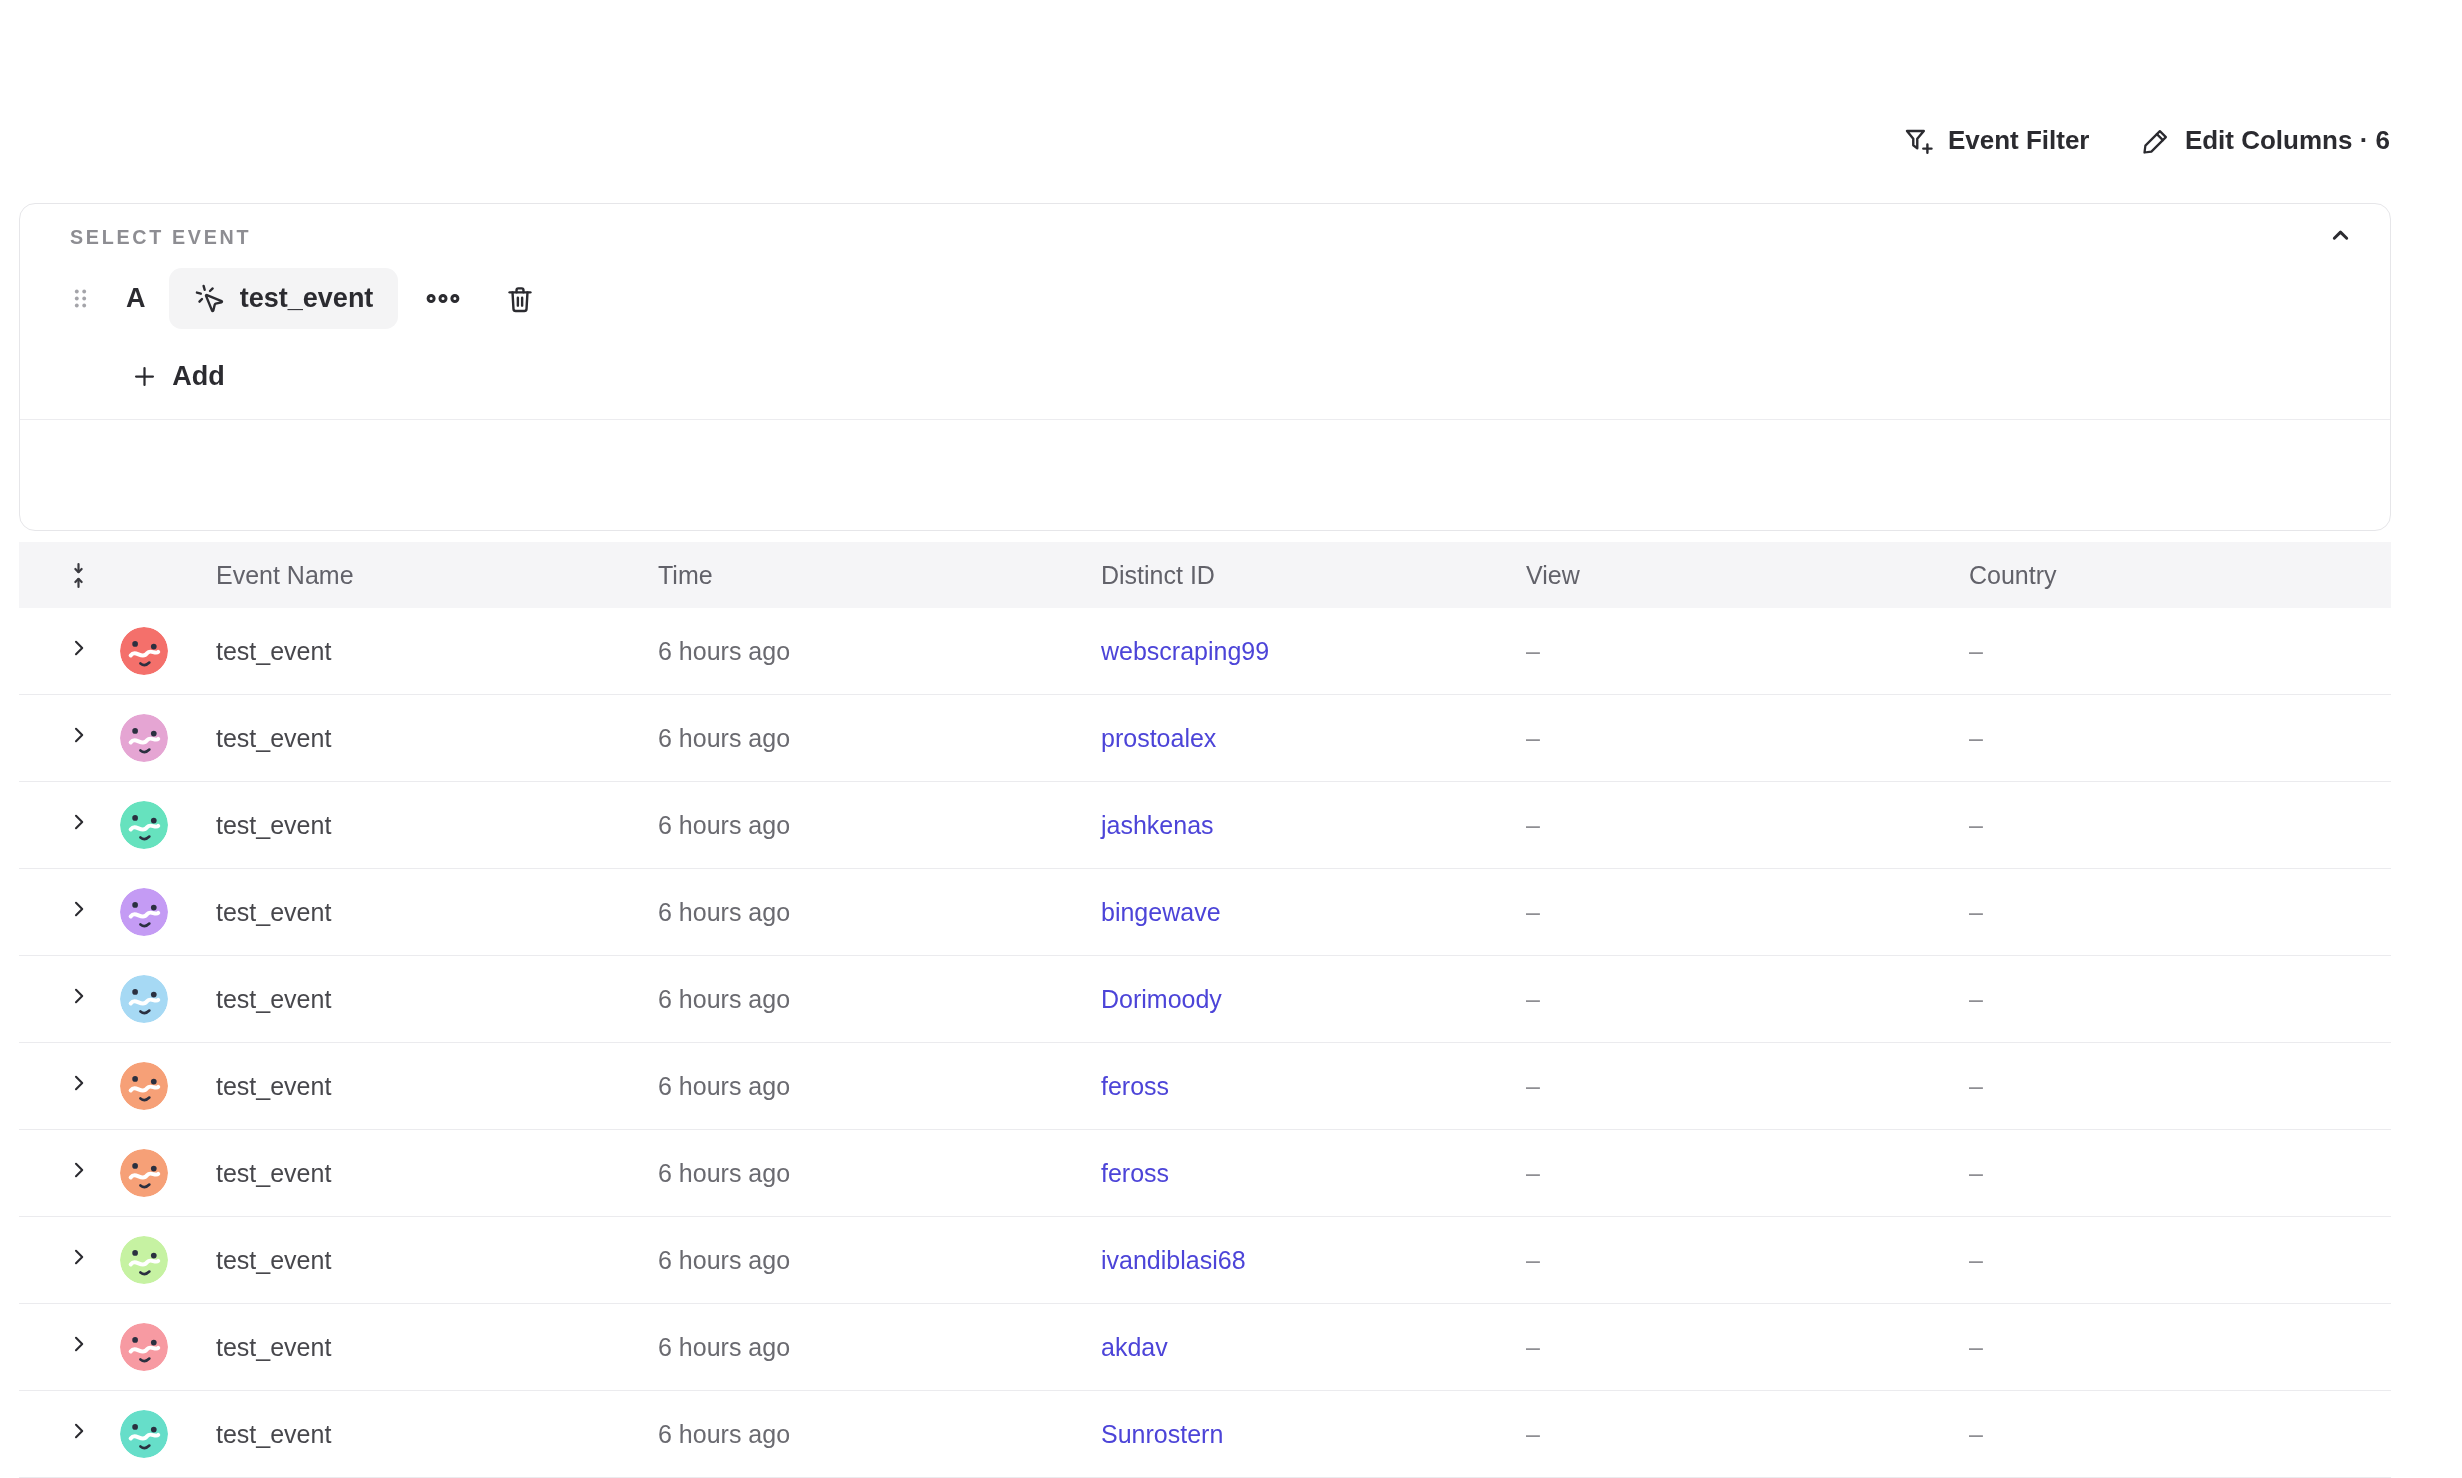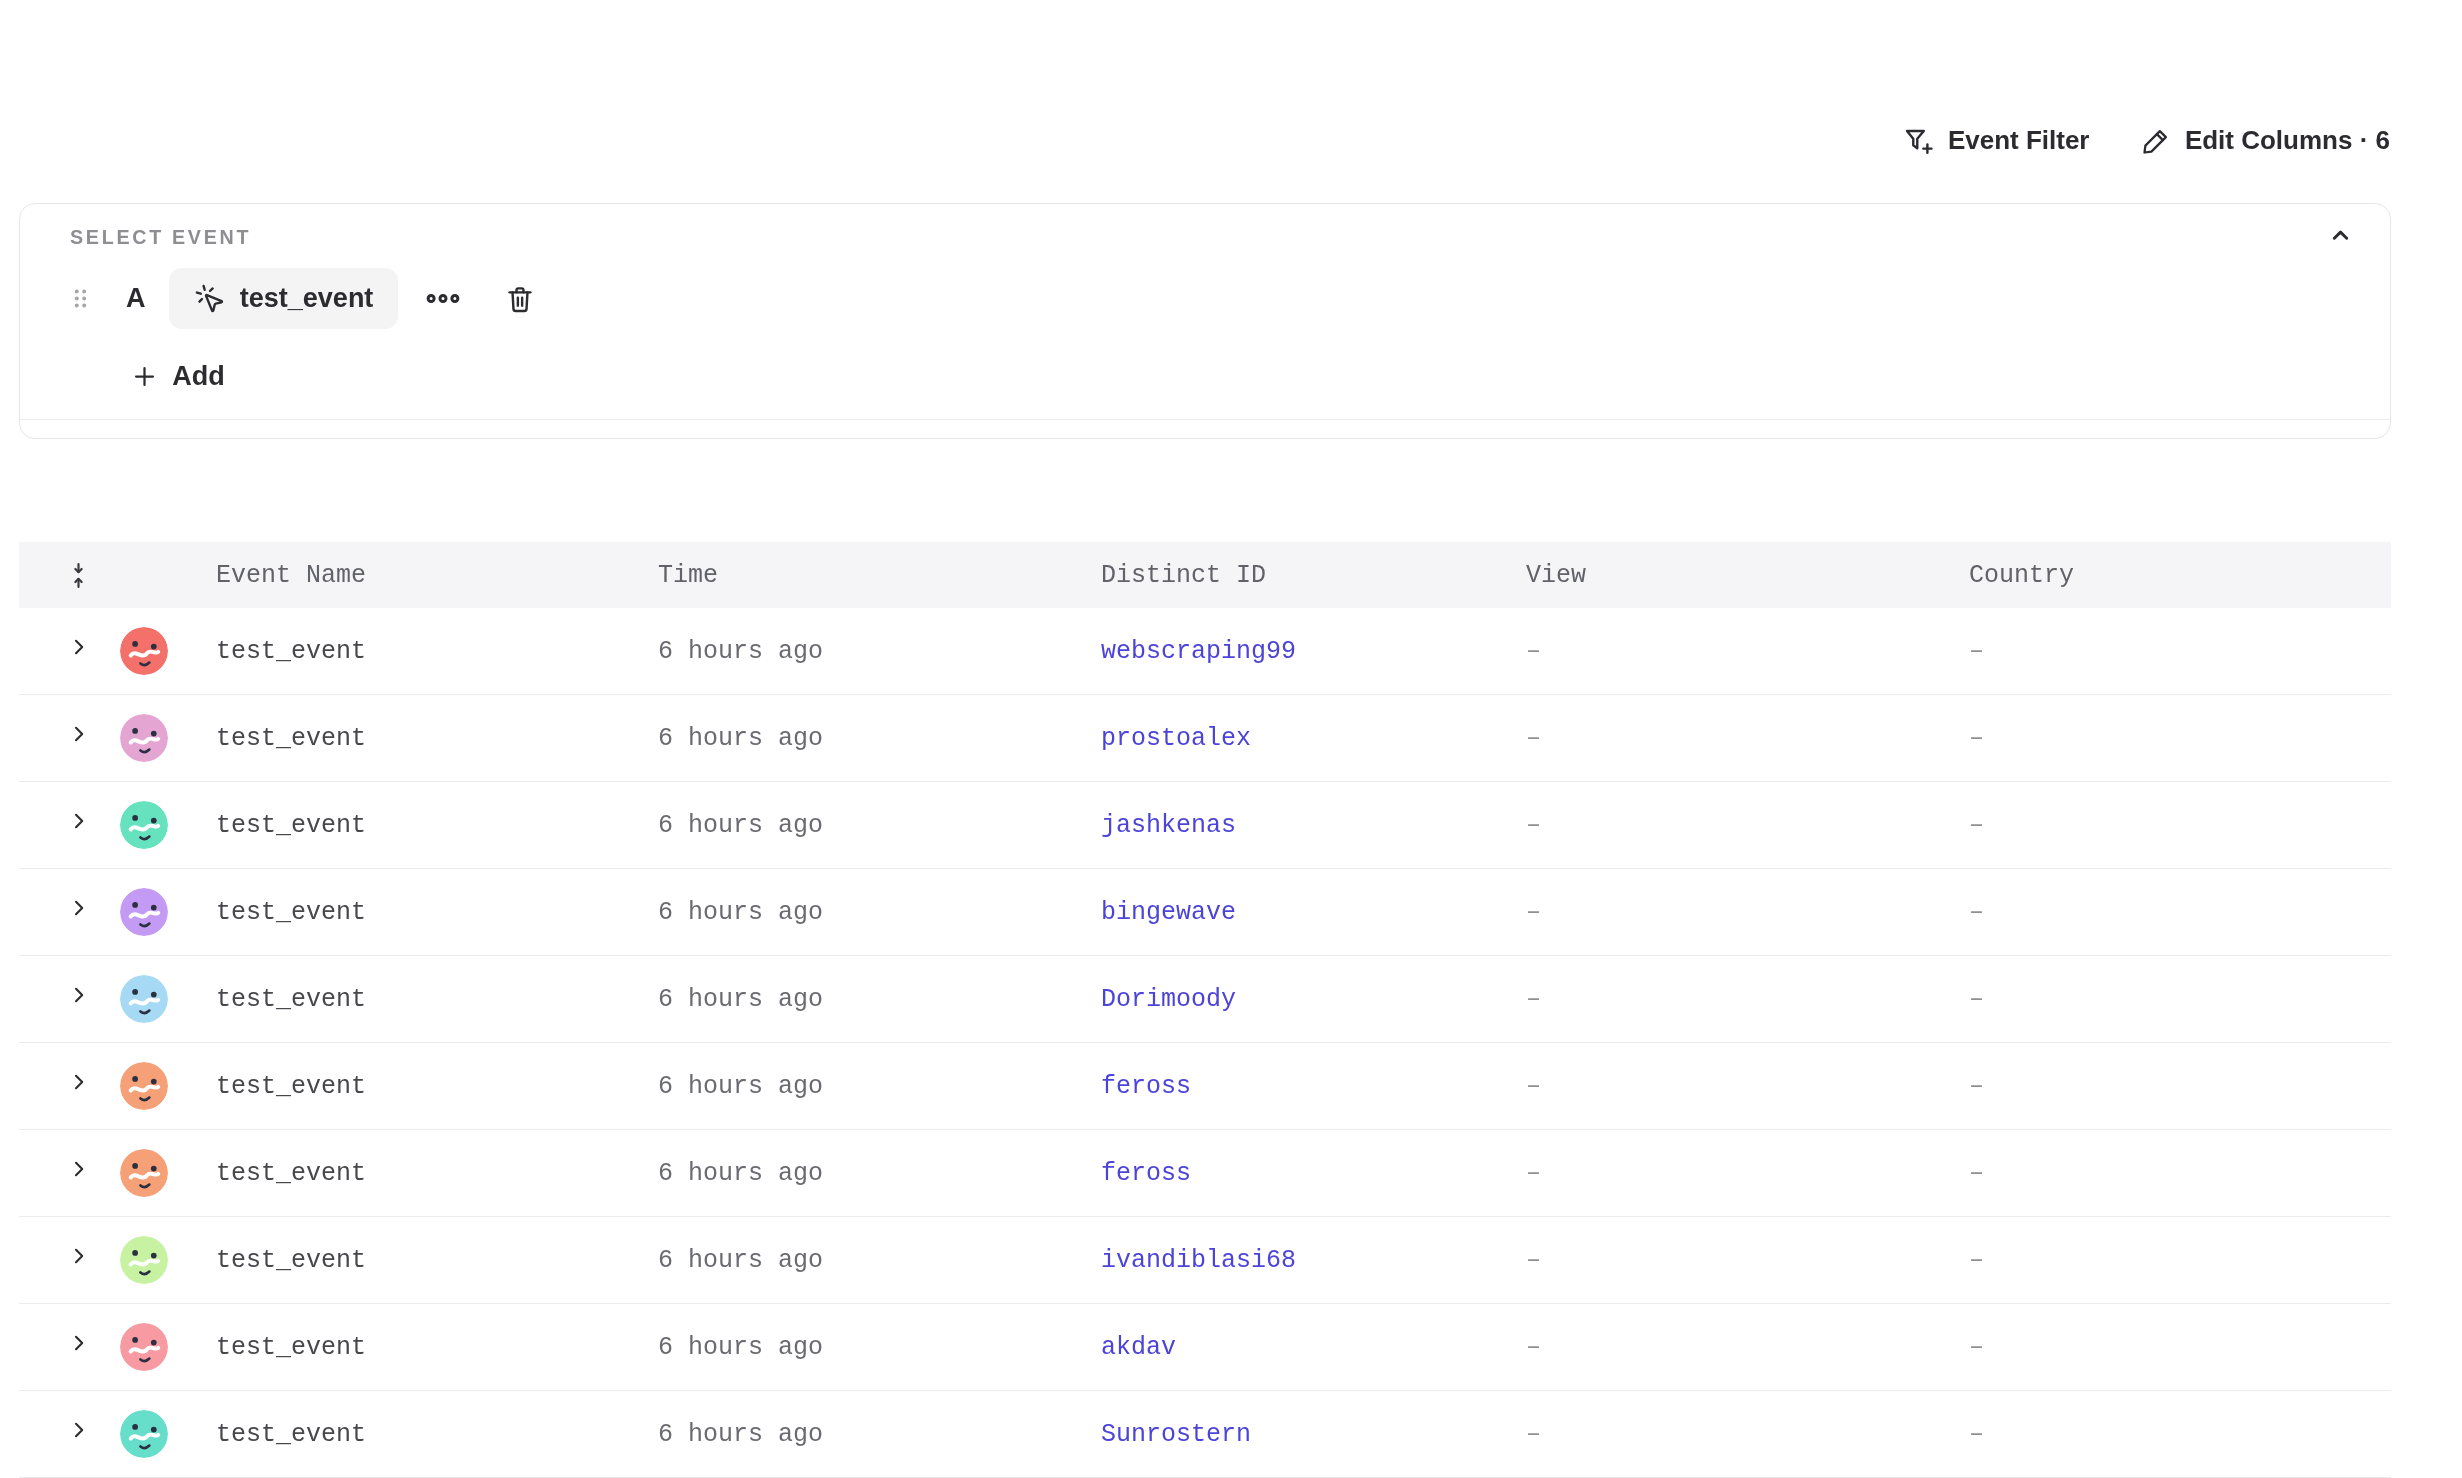--- a/index.html
+++ b/index.html
@@ -20,21 +20,21 @@
   .toolbar { position:absolute; top:111px; right:72px; display:flex; align-items:center; gap:52px; height:59px; }
   .tool-btn { display:flex; align-items:center; gap:13.4px; font-size:26px; font-weight:600;
               color:#2b2b30; background:none; border:none; cursor:pointer; font-family:inherit; }
   .search-box { width:258px; height:57px; background:#f4f4f5; border-radius:12.5px;
                 display:flex; align-items:center; padding:0 18px; gap:14.3px; }
   .search-box input { border:none; background:transparent; outline:none; width:100%;
                       font-size:26px; color:#3a3a40; font-family:inherit; }
   .search-box input::placeholder { color:#9a9a9e; }
 
   
-  .panel { position:absolute; left:19px; top:203px; width:2372px; height:236px;
+  .panel { position:absolute; left:19px; top:203px; width:2372px; height:328px;
            border:1.8px solid #e6e6e9; border-radius:16px; background:#fff; }
   .panel-sec1 { position:relative; height:216px; border-bottom:1.8px solid #ececef; }
   .panel-sec2 { position:relative; height:55px; }
   .sec-label { position:absolute; left:50px; top:21.5px; font-size:19.7px; font-weight:700;
                letter-spacing:2.7px; color:#8d8d92; }
   .sec2-label { top:16px; }
   .collapse-btn { position:absolute; right:32px; top:14.3px; background:none; border:none; cursor:pointer; padding:3.6px; }
   .collapse-btn.sec2 { top:9px; }
 
   .event-row { position:absolute; left:47px; top:63px; height:63px; display:flex; align-items:center; }
@@ -44,21 +44,21 @@
                 display:flex; align-items:center; gap:14.3px; border:none; cursor:pointer;
                 font-size:27px; font-weight:600; color:#2b2b30; font-family:inherit; }
   .dots-btn { margin-left:25px; background:none; border:none; cursor:pointer; padding:1.8px; }
   .trash-btn { margin-left:39px; background:none; border:none; cursor:pointer; padding:1.8px; }
   .add-row { position:absolute; left:111px; top:148px; height:48px; display:flex; align-items:center;
              gap:14.3px; background:none; border:none; cursor:pointer;
              font-size:27px; font-weight:600; color:#2b2b30; font-family:inherit; }
 
   
   .table { position:absolute; left:19px; top:542px; width:2372px; }
-  .thead, .trow { display:grid; grid-template-columns:81px 116px 442px 443px 425px 443px 422px; align-items:center;font-family:Liberation Mono, monospace; }
+  .thead, .trow { display:grid; grid-template-columns:81px 116px 442px 443px 425px 443px 422px; align-items:center; }
   .thead { height:66px; background:#f5f5f7; font-size:24px; font-weight:500; color:#62626a; }
   .thead .c-expand { padding-left:45px; }
   .trow { height:87px; border-bottom:1.8px solid #ebebee; cursor:pointer; background:#fff; }
   .c-expand { padding-left:48px; }
   .c-avatar { padding-left:19.7px; }
   .cell { font-size:25px; }
   .c-event { color:#47474c; }
   .c-time { color:#6a6a70; }
   .c-id a { color:var(--link,#4c44d8); text-decoration:none;margin-top:40px; }
   .c-dash { color:#8e8e93; }

